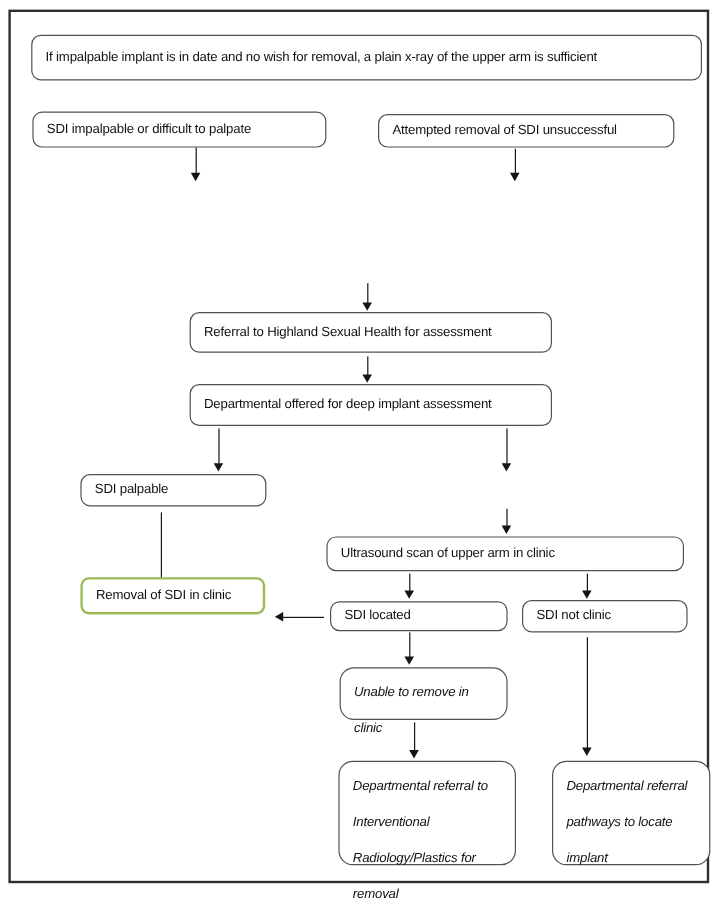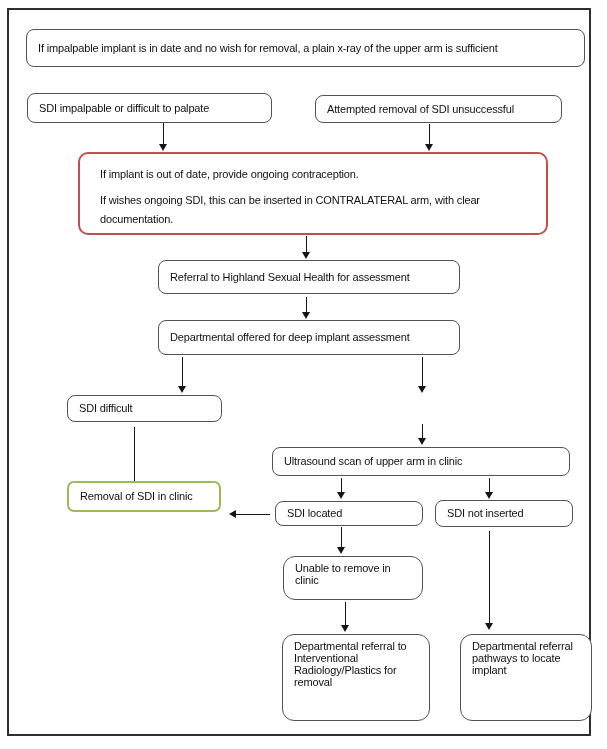--- a/index.html
+++ b/index.html
@@ -29,23 +29,24 @@
     letter-spacing: -0.15px;
     line-height: 1.3;
     display: flex;
     align-items: center;
     padding: 2px 6px 2px 11px;
     white-space: nowrap;
   }
   .node.wrap {
     white-space: normal;
     align-items: flex-start;
-    line-height: 12px;
+    line-height: 30px;
     padding-top: 5px;
     border-radius: 12px;
+    font-style: italic;
   }
   .node.warning {
     border-width: 2.4px;
     border-radius: 10px;
     display: block;
     white-space: normal;
     padding: 4px 20px 4px 20px;
   }
   .node.warning p { margin: 7px 0 0 0; line-height: 19px; }
   .node.success {
@@ -92,24 +93,20 @@
 
   <div class="varrow" style="left:159px; top:123px; height:28px;">
       <i class="line"></i>
       <i class="head"></i>
     </div>
   <div class="varrow" style="left:425px; top:124px; height:27px;">
       <i class="line"></i>
       <i class="head"></i>
     </div>
 
-  <div class="node warning" style="left: 78px; top: 152px; width: 470px; height: 83px; border-color: rgb(192, 80, 77);">
-    <p>If implant is out of date, provide ongoing contraception.</p>
-    <p>If wishes ongoing SDI, this can be inserted in CONTRALATERAL arm, with clear documentation.</p>
-  </div>
 
   <div class="varrow" style="left:302px; top:236px; height:23px;">
       <i class="line"></i>
       <i class="head"></i>
     </div>
 
   <div class="node" style="left:158px; top:260px; width:302px; height:34px;">Referral to Highland Sexual Health for assessment</div>
 
   <div class="varrow" style="left:302px; top:297px; height:22px;">
       <i class="line"></i>
@@ -120,21 +117,21 @@
 
   <div class="varrow" style="left:178px; top:357px; height:36px;">
       <i class="line"></i>
       <i class="head"></i>
     </div>
   <div class="varrow" style="left:418px; top:357px; height:36px;">
       <i class="line"></i>
       <i class="head"></i>
     </div>
 
-  <div class="node" style="left:67px; top:395px; width:155px; height:27px;">SDI difficult</div>
+  <div class="node" style="left:67px; top:395px; width:155px; height:27px;">SDI palpable</div>
 
   <div class="varrow" style="left:418px; top:424px; height:21px;">
       <i class="line"></i>
       <i class="head"></i>
     </div>
 
   <div class="node" style="left:272px; top:447px; width:298px; height:29px;">Ultrasound scan of upper arm in clinic</div>
 
   <div class="varrow" style="left:337px; top:478px; height:21px;">
       <i class="line"></i>
@@ -146,21 +143,21 @@
     </div>
 
   <div class="varrow" style="left:130px; top:427px; height:68px;">
       <i class="line"></i>
       <i class="head"></i>
     </div>
 
   <div class="node success" style="left: 67px; top: 481px; width: 154px; height: 31px; border-color: rgb(155, 187, 89);">Removal of SDI in clinic</div>
 
   <div class="node" style="left:275px; top:501px; width:148px; height:25px;">SDI located</div>
-  <div class="node" style="left:435px; top:500px; width:138px; height:27px;">SDI not inserted</div>
+  <div class="node" style="left:435px; top:500px; width:138px; height:27px;">SDI not clinic</div>
 
   <div class="harrow" style="left:229px; top:510px; width:41px;">
       <i class="line"></i>
       <i class="head-left"></i>
     </div>
 
   <div class="varrow" style="left:337px; top:527px; height:27px;">
       <i class="line"></i>
       <i class="head"></i>
     </div>

